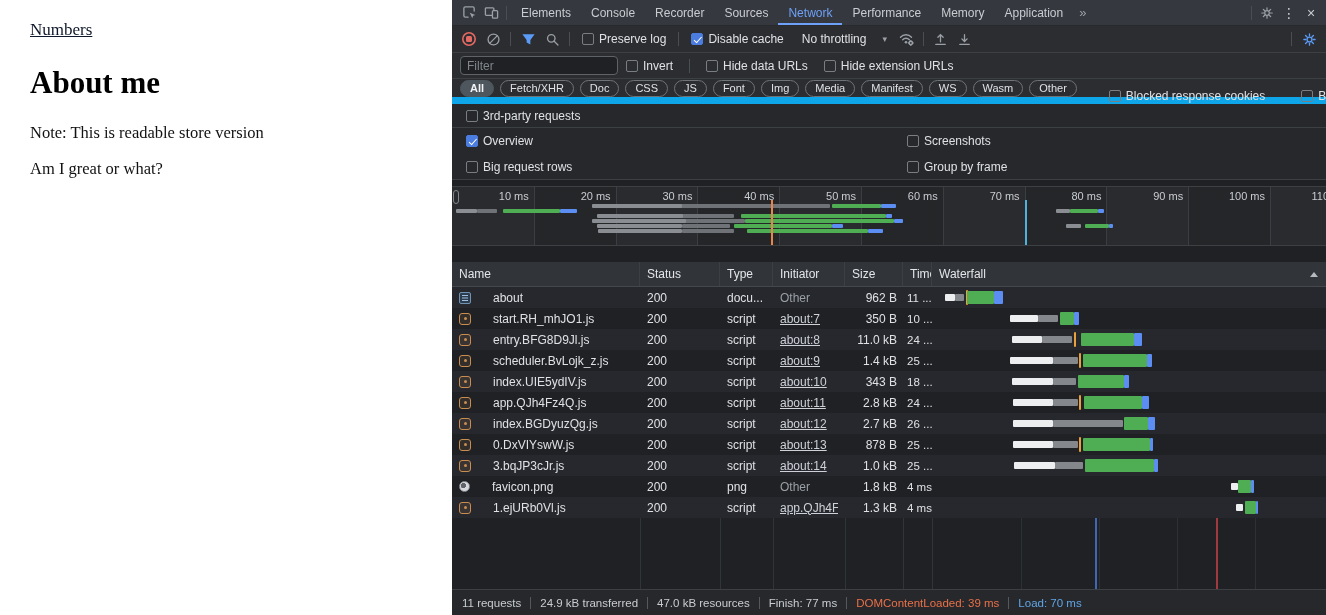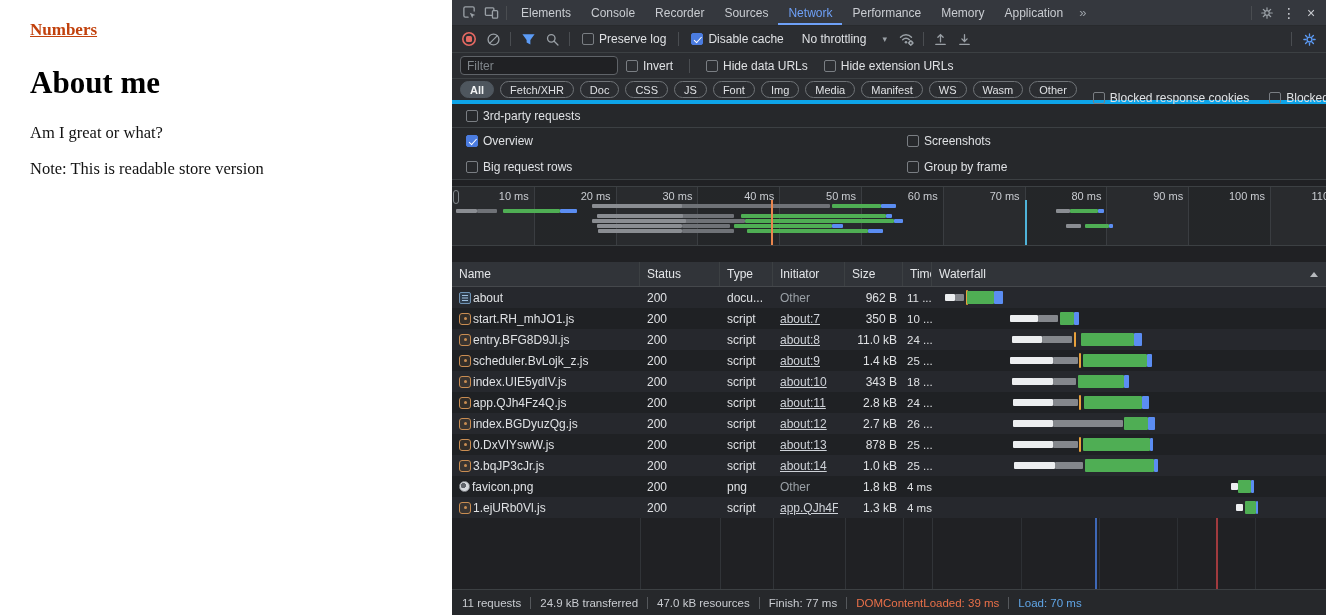--- a/index.html
+++ b/index.html
@@ -2,21 +2,21 @@
 <html><head>
 <meta charset="utf-8">
 <style>
   * { margin:0; padding:0; box-sizing:border-box; }
   html,body { background:#202124; }
   .screen { width:1326px; height:615px; display:flex; overflow:hidden; font-family:"Liberation Sans","DejaVu Sans",sans-serif; }
 
   
   .page { width:452px; height:615px; background:#ffffff; padding:20px 24px 0 30px;
           font-family:"Liberation Serif","DejaVu Serif",serif; color:#121212; }
-  .page a { color:#c2410c; text-decoration:underline; font-size:17px;font-weight:bold; }
+  .page a { color:#0f172a; text-decoration:underline; font-size:17px; }
   .page h1 { font-size:31px; font-weight:bold; margin:25px 0 22px; color:#000; }
   .page p { font-size:16.5px; margin:0 0 16px; }
 
   
   .devtools { width:874px; height:615px; display:flex; flex-direction:column; background:#202124; color:#dfe1e4; font-size:12px; }
   .icon-btn { display:flex; align-items:center; justify-content:center; width:22px; height:20px; flex:none; cursor:pointer; }
   .vsep { width:1px; height:14px; background:#4a4d51; margin:0 4px; flex:none; }
 
   
   .tabbar { height:26px; background:#35383e; display:flex; align-items:stretch; padding:0 4px 0 6px; border-bottom:1px solid #282a2d; }
@@ -41,21 +41,21 @@
 
   
   .filter-row { height:26px; background:#2b2d31; display:flex; align-items:center; padding:0 8px; border-bottom:1px solid #3c4043; }
   .filter-input { width:158px; height:19px; background:#202124; border:1px solid #5f6368; border-radius:4px;
                   color:#dfe1e4; font-size:12px; padding:0 6px; outline:none; font-family:inherit; }
   .filter-input::placeholder { color:#80868b; }
   .filter-row .chk { margin:0 8px; }
   .filter-row .vsep { margin:0 8px; }
 
   
-  .pills-row { height:25px; background:#2b2d31; display:flex; align-items:center; padding:0 8px; gap:6px; border-bottom:4px solid #0ea5e9; }
+  .pills-row { height:25px; background:#2b2d31; display:flex; align-items:center; padding:0 8px; gap:22px; border-bottom:7px solid #0ea5e9; }
   .pill { height:17px; display:flex; align-items:center; padding:0 9px; border:1px solid #6f7377; border-radius:9px;
           font-size:11px; color:#dfe1e4; cursor:pointer; white-space:nowrap; }
   .pill.active { background:#4e565e; border-color:#4e565e; color:#f1f3f4; font-weight:bold; }
   .pills-row .chk { margin:16px 4px 0 10px; }
 
   
   .opt-row { background:#26282b; display:flex; align-items:center; padding:0 8px; border-bottom:1px solid #3c4043; position:relative; }
   .opt-right { position:absolute; left:449px; }
 
   
@@ -84,21 +84,21 @@
   .wf-line-dcl { position:absolute; top:0; bottom:0; width:2px; background:#3e68b6; }
   .wf-line-load { position:absolute; top:0; bottom:0; width:2px; background:#a03a3e; }
 
   .tbody { position:relative; z-index:1; }
   .row { height:21px; align-items:center; cursor:default; }
   .row:nth-child(odd) { background:#26282d; }
   .row:nth-child(even) { background:#1f2124; }
   .cell { display:flex; align-items:center; height:100%; padding:0 7px; overflow:hidden; white-space:nowrap; color:#dfe1e4; }
   .cell.num { justify-content:flex-end; padding-right:6px; }
   .cell.time { padding:0 0 0 4px; font-size:11.5px;text-align:center; }
-  .cell.name { gap:2px; }
+  .cell.name { gap:22px; }
   .muted { color:#9aa0a6; }
   .init-link { color:#ced2d8; text-decoration:underline; overflow:hidden; white-space:nowrap; }
   .wf-cell { position:relative; padding:0; }
   .seg { position:absolute; border-radius:1px; }
   .seg.white { top:7px; height:7px; background:#eceef0; }
   .seg.gray  { top:7px; height:7px; background:#84878c; }
   .seg.green { top:4px; height:13px; background:#4fae54; }
   .seg.blue  { top:4px; height:13px; background:#5b8df2; }
   .seg.tick  { top:3px; height:15px; width:2px; background:#e8a13c; }
 
@@ -122,22 +122,22 @@
   .st-blue { stroke:#5c9bf5; stroke-width:1.4; fill:none; stroke-linecap:round; }
 </style>
 </head>
 <body>
 
 <div class="screen">
 
   <div class="page">
     <a>Numbers</a>
     <h1>About me</h1>
+    <p>Note: This is readable store version</p>
     <p>Am I great or what?</p>
-    <p>Note: This is readable store version</p>
   </div>
 
   <div class="devtools">
 
     <div class="tabbar">
       <span class="icon-btn">
         <svg class="ic" width="15" height="15" viewBox="0 0 16 16">
           <path class="st" d="M13 6.5V3.5A1.5 1.5 0 0 0 11.5 2h-8A1.5 1.5 0 0 0 2 3.5v8A1.5 1.5 0 0 0 3.5 13H6.5"></path>
           <path d="M8.3 8.3L14.2 10.7l-2.4.9-.9 2.4z" fill="#9aa0a6"></path>
         </svg>

